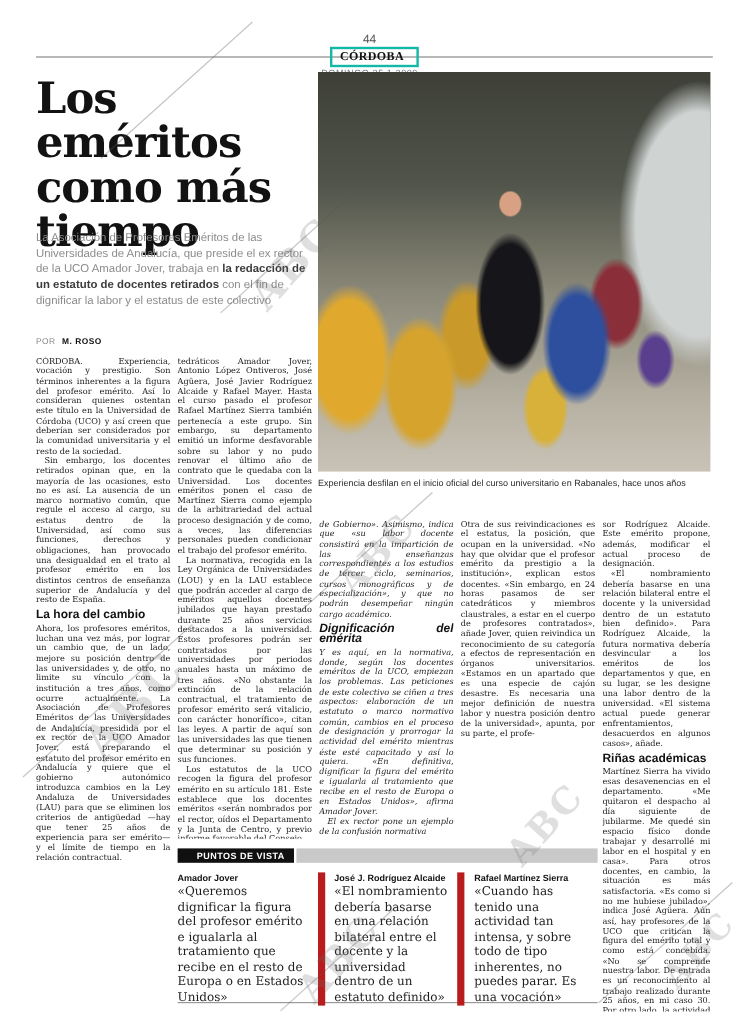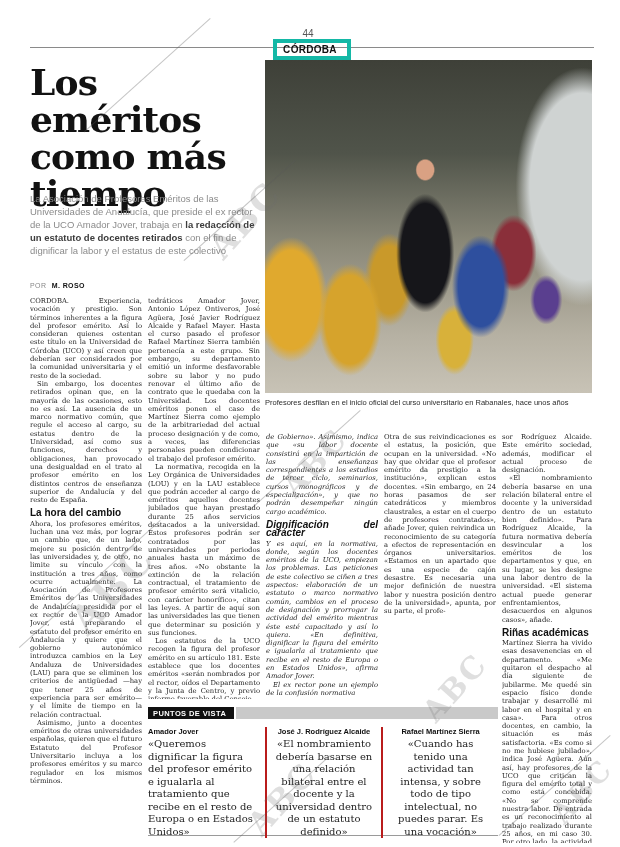--- a/index.html
+++ b/index.html
@@ -3,21 +3,21 @@
 <meta charset="utf-8">
 <style>
   html,body{margin:0;padding:0;background:#ffffff;}
   .page{position:relative;width:620px;height:847px;background:#fff;overflow:hidden;
         font-family:"DejaVu Serif", serif;color:#1a1a1a;}
 
   
   .hdr{position:absolute;left:30px;right:26px;top:28px;height:17px;
        display:flex;align-items:center;border-bottom:1px solid #8a8a8a;padding-bottom:2px;flex-direction:column;}
   .hdr .pnum{font-family:"Liberation Sans",sans-serif;font-size:10px;color:#555;margin-right:8px;}
-  .hdr .section-box{border:4px solid #14b8a6;padding:1px 10px 1px 6px;font-family:Liberation Sans, sans-serif;
+  .hdr .section-box{border:2px solid #14b8a6;padding:1px 10px 1px 6px;font-family:Liberation Serif, serif;
        font-weight:bold;font-size:10px;letter-spacing:.3px;color:#111;}
   .hdr .spacer{flex:1;}
   .hdr .date{font-family:"Liberation Sans",sans-serif;font-size:7.5px;color:#777;letter-spacing:.5px;margin-right:8px;text-align:right;}
   .hdr .brand{font-family:"DejaVu Serif",serif;font-weight:bold;font-size:12px;color:#222;letter-spacing:.5px;}
 
   
   .headline{position:absolute;left:30px;top:64px;width:238px;
        font-family:"DejaVu Serif",serif;font-weight:bold;font-size:36px;line-height:37px;
        letter-spacing:-0.8px;color:#121212;}
   .lede{position:absolute;left:30px;top:192px;width:230px;
@@ -54,25 +54,25 @@
   #col1{left:30px;top:297px;width:112px;height:546px;}
   #col2{left:148px;top:297px;width:112px;height:402px;}
   #col3{left:266px;top:433px;width:112px;height:266px;font-style:italic;}
   #col4{left:384px;top:433px;width:112px;height:266px;}
   #col5{left:502px;top:433px;width:90px;height:410px;}
 
   
   .puntos{position:absolute;left:148px;top:707px;width:350px;height:128px;border-bottom:1px solid #9a9a9a;}
   .puntos-head{display:flex;align-items:stretch;height:12px;margin-bottom:8px;}
   .puntos-label{background:#101010;color:#fff;font-family:"Liberation Sans",sans-serif;font-weight:bold;
-       font-size:7.5px;letter-spacing:.4px;padding:2px 8px 1px 5px;}
+       font-size:7.5px;letter-spacing:.4px;padding:2px 8px 1px 16px;}
   .puntos-bar{flex:1;background:#c9c9c9;margin-left:2px;}
   .quotes{display:flex;}
   .quote-card{width:33.33%;padding:0 8px 0 0;box-sizing:border-box;}
-  .quote-card + .quote-card{border-left:2px solid #b91c1c;padding-left:8px;text-align:center;}
+  .quote-card + .quote-card{border-left:6px solid #b91c1c;padding-left:8px;}
   .quote-author{font-family:"Liberation Sans",sans-serif;font-weight:bold;font-size:7.5px;color:#111;margin-bottom:2px;}
   .quote-text{font-family:"DejaVu Serif",serif;font-size:10px;line-height:12.5px;color:#1d1d1d;}
 
   
   .wm{position:absolute;pointer-events:none;color:rgba(110,110,110,0.22);
       font-family:"DejaVu Serif",serif;font-weight:bold;font-size:40px;letter-spacing:2px;
       transform:rotate(-48deg);}
   .wline{position:absolute;pointer-events:none;width:1px;background:rgba(90,90,90,0.35);
       transform-origin:top left;transform:rotate(48deg);}
 </style>
@@ -92,49 +92,48 @@
   <h1 class="headline" style="margin:0;">Los eméritos como más tiempo</h1>
 
   <div class="lede"><span>La Asociación de Profesores Eméritos de las Universidades de Andalucía, que preside el ex rector de la UCO Amador Jover, trabaja en </span><b>la redacción de un estatuto de docentes retirados</b><span> con el fin de dignificar la labor y el estatus de este colectivo</span></div>
 
   <div class="byline">
     <span class="by-prefix">POR</span>
     <span class="by-author">M. ROSO</span>
   </div>
 
   <div class="photo"></div>
-  <div class="caption">Profesores desfilan en el inicio oficial del curso universitario en Rabanales, hace unos años</div>
+  <div class="caption">Experiencia desfilan en el inicio oficial del curso universitario en Rabanales, hace unos años</div>
 
   <div class="col" id="col1">
     <p>CÓRDOBA. Experiencia, vocación y prestigio. Son términos inherentes a la figura del profesor emérito. Así lo consideran quienes ostentan este título en la Universidad de Córdoba (UCO) y así creen que deberían ser considerados por la comunidad universitaria y el resto de la sociedad.</p>
     <p>Sin embargo, los docentes retirados opinan que, en la mayoría de las ocasiones, esto no es así. La ausencia de un marco normativo común, que regule el acceso al cargo, su estatus dentro de la Universidad, así como sus funciones, derechos y obligaciones, han provocado una desigualdad en el trato al profesor emérito en los distintos centros de enseñanza superior de Andalucía y del resto de España.</p>
     <div class="subhead">La hora del cambio</div>
     <p>Ahora, los profesores eméritos, luchan una vez más, por lograr un cambio que, de un lado, mejore su posición dentro de las universidades y, de otro, no limite su vínculo con la institución a tres años, como ocurre actualmente. La Asociación de Profesores Eméritos de las Universidades de Andalucía, presidida por el ex rector de la UCO Amador Jover, está preparando el estatuto del profesor emérito en Andalucía y quiere que el gobierno autonómico introduzca cambios en la Ley Andaluza de Universidades (LAU) para que se eliminen los criterios de antigüedad —hay que tener 25 años de experiencia para ser emérito— y el límite de tiempo en la relación contractual.</p>
-    <p>Asimismo, junto a docentes eméritos de otras universidades españolas, quieren que el futuro Estatuto del Profesor Universitario incluya a los profesores eméritos y su marco regulador en los mismos términos.</p>
   </div>
 
   <div class="col" id="col2">
     <p>tedráticos Amador Jover, Antonio López Ontiveros, José Agüera, José Javier Rodríguez Alcaide y Rafael Mayer. Hasta el curso pasado el profesor Rafael Martínez Sierra también pertenecía a este grupo. Sin embargo, su departamento emitió un informe desfavorable sobre su labor y no pudo renovar el último año de contrato que le quedaba con la Universidad. Los docentes eméritos ponen el caso de Martínez Sierra como ejemplo de la arbitrariedad del actual proceso designación y de como, a veces, las diferencias personales pueden condicionar el trabajo del profesor emérito.</p>
     <p>La normativa, recogida en la Ley Orgánica de Universidades (LOU) y en la LAU establece que podrán acceder al cargo de eméritos aquellos docentes jubilados que hayan prestado durante 25 años servicios destacados a la universidad. Estos profesores podrán ser contratados por las universidades por periodos anuales hasta un máximo de tres años. «No obstante la extinción de la relación contractual, el tratamiento de profesor emérito será vitalicio, con carácter honorífico», citan las leyes. A partir de aquí son las universidades las que tienen que determinar su posición y sus funciones.</p>
     <p>Los estatutos de la UCO recogen la figura del profesor emérito en su artículo 181. Este establece que los docentes eméritos «serán nombrados por el rector, oídos el Departamento y la Junta de Centro, y previo informe favorable del Consejo</p>
   </div>
 
   <div class="col" id="col3">
     <p>de Gobierno». Asimismo, indica que «su labor docente consistirá en la impartición de las enseñanzas correspondientes a los estudios de tercer ciclo, seminarios, cursos monográficos y de especialización», y que no podrán desempeñar ningún cargo académico.</p>
-    <div class="subhead">Dignificación del carácter</div>
+    <div class="subhead">Dignificación del emérita</div>
     <p>Y es aquí, en la normativa, donde, según los docentes eméritos de la UCO, empiezan los problemas. Las peticiones de este colectivo se ciñen a tres aspectos: elaboración de un estatuto o marco normativo común, cambios en el proceso de designación y prorrogar la actividad del emérito mientras éste esté capacitado y así lo quiera. «En definitiva, dignificar la figura del emérito e igualarla al tratamiento que recibe en el resto de Europa o en Estados Unidos», afirma Amador Jover.</p>
     <p>El ex rector pone un ejemplo de la confusión normativa</p>
   </div>
 
   <div class="col" id="col4">
     <p>Otra de sus reivindicaciones es el estatus, la posición, que ocupan en la universidad. «No hay que olvidar que el profesor emérito da prestigio a la institución», explican estos docentes. «Sin embargo, en 24 horas pasamos de ser catedráticos y miembros claustrales, a estar en el cuerpo de profesores contratados», añade Jover, quien reivindica un reconocimiento de su categoría a efectos de representación en órganos universitarios. «Estamos en un apartado que es una especie de cajón desastre. Es necesaria una mejor definición de nuestra labor y nuestra posición dentro de la universidad», apunta, por su parte, el profe-</p>
   </div>
 
   <div class="col" id="col5">
-    <p>sor Rodríguez Alcaide. Este emérito sociedad, además, modificar el actual proceso de designación.</p>
+    <p>sor Rodríguez Alcaide. Este emérito propone, además, modificar el actual proceso de designación.</p>
     <p>«El nombramiento debería basarse en una relación bilateral entre el docente y la universidad dentro de un estatuto bien definido». Para Rodríguez Alcaide, la futura normativa debería desvincular a los eméritos de los departamentos y que, en su lugar, se les designe una labor dentro de la universidad. «El sistema actual puede generar enfrentamientos, desacuerdos en algunos casos», añade.</p>
     <div class="subhead">Riñas académicas</div>
     <p>Martínez Sierra ha vivido esas desavenencias en el departamento. «Me quitaron el despacho al día siguiente de jubilarme. Me quedé sin espacio físico donde trabajar y desarrollé mi labor en el hospital y en casa». Para otros docentes, en cambio, la situación es más satisfactoria. «Es como si no me hubiese jubilado», indica José Agüera. Aún así, hay profesores de la UCO que critican la figura del emérito total y como está concebida. «No se comprende nuestra labor. De entrada es un reconocimiento al trabajo realizado durante 25 años, en mi caso 30. Por otro lado, la actividad que he venido realizando en el hospital no la puedo dejar sin más, precisa de un control rigurosísimo. Lo mismo que las tesis doctorales», afirma Sierra.</p>
   </div>
 
   <div class="puntos">
     <div class="puntos-head">
       <span class="puntos-label">PUNTOS DE VISTA</span>
       <span class="puntos-bar"></span>
     </div>
@@ -142,21 +141,21 @@
       <div class="quote-card">
         <div class="quote-author">Amador Jover</div>
         <div class="quote-text">«Queremos dignificar la figura del profesor emérito e igualarla al tratamiento que recibe en el resto de Europa o en Estados Unidos»</div>
       </div>
       <div class="quote-card">
         <div class="quote-author">José J. Rodríguez Alcaide</div>
         <div class="quote-text">«El nombramiento debería basarse en una relación bilateral entre el docente y la universidad dentro de un estatuto definido»</div>
       </div>
       <div class="quote-card">
         <div class="quote-author">Rafael Martínez Sierra</div>
-        <div class="quote-text">«Cuando has tenido una actividad tan intensa, y sobre todo de tipo intelectual, no puedes parar. Es una vocación»</div>
+        <div class="quote-text">«Cuando has tenido una actividad tan intensa, y sobre todo de tipo inherentes, no puedes parar. Es una vocación»</div>
       </div>
     </div>
   </div>
 
   <div class="wline" style="left:210px;top:18px;height:170px;"></div>
   <div class="wm" style="left:200px;top:200px;font-size:34px;">ABC</div>
   <div class="wline" style="left:295px;top:160px;height:150px;"></div>
   <div class="wm" style="left:60px;top:565px;">ABC</div>
   <div class="wline" style="left:160px;top:520px;height:190px;"></div>
   <div class="wm" style="left:275px;top:445px;font-size:30px;">ABC</div>

